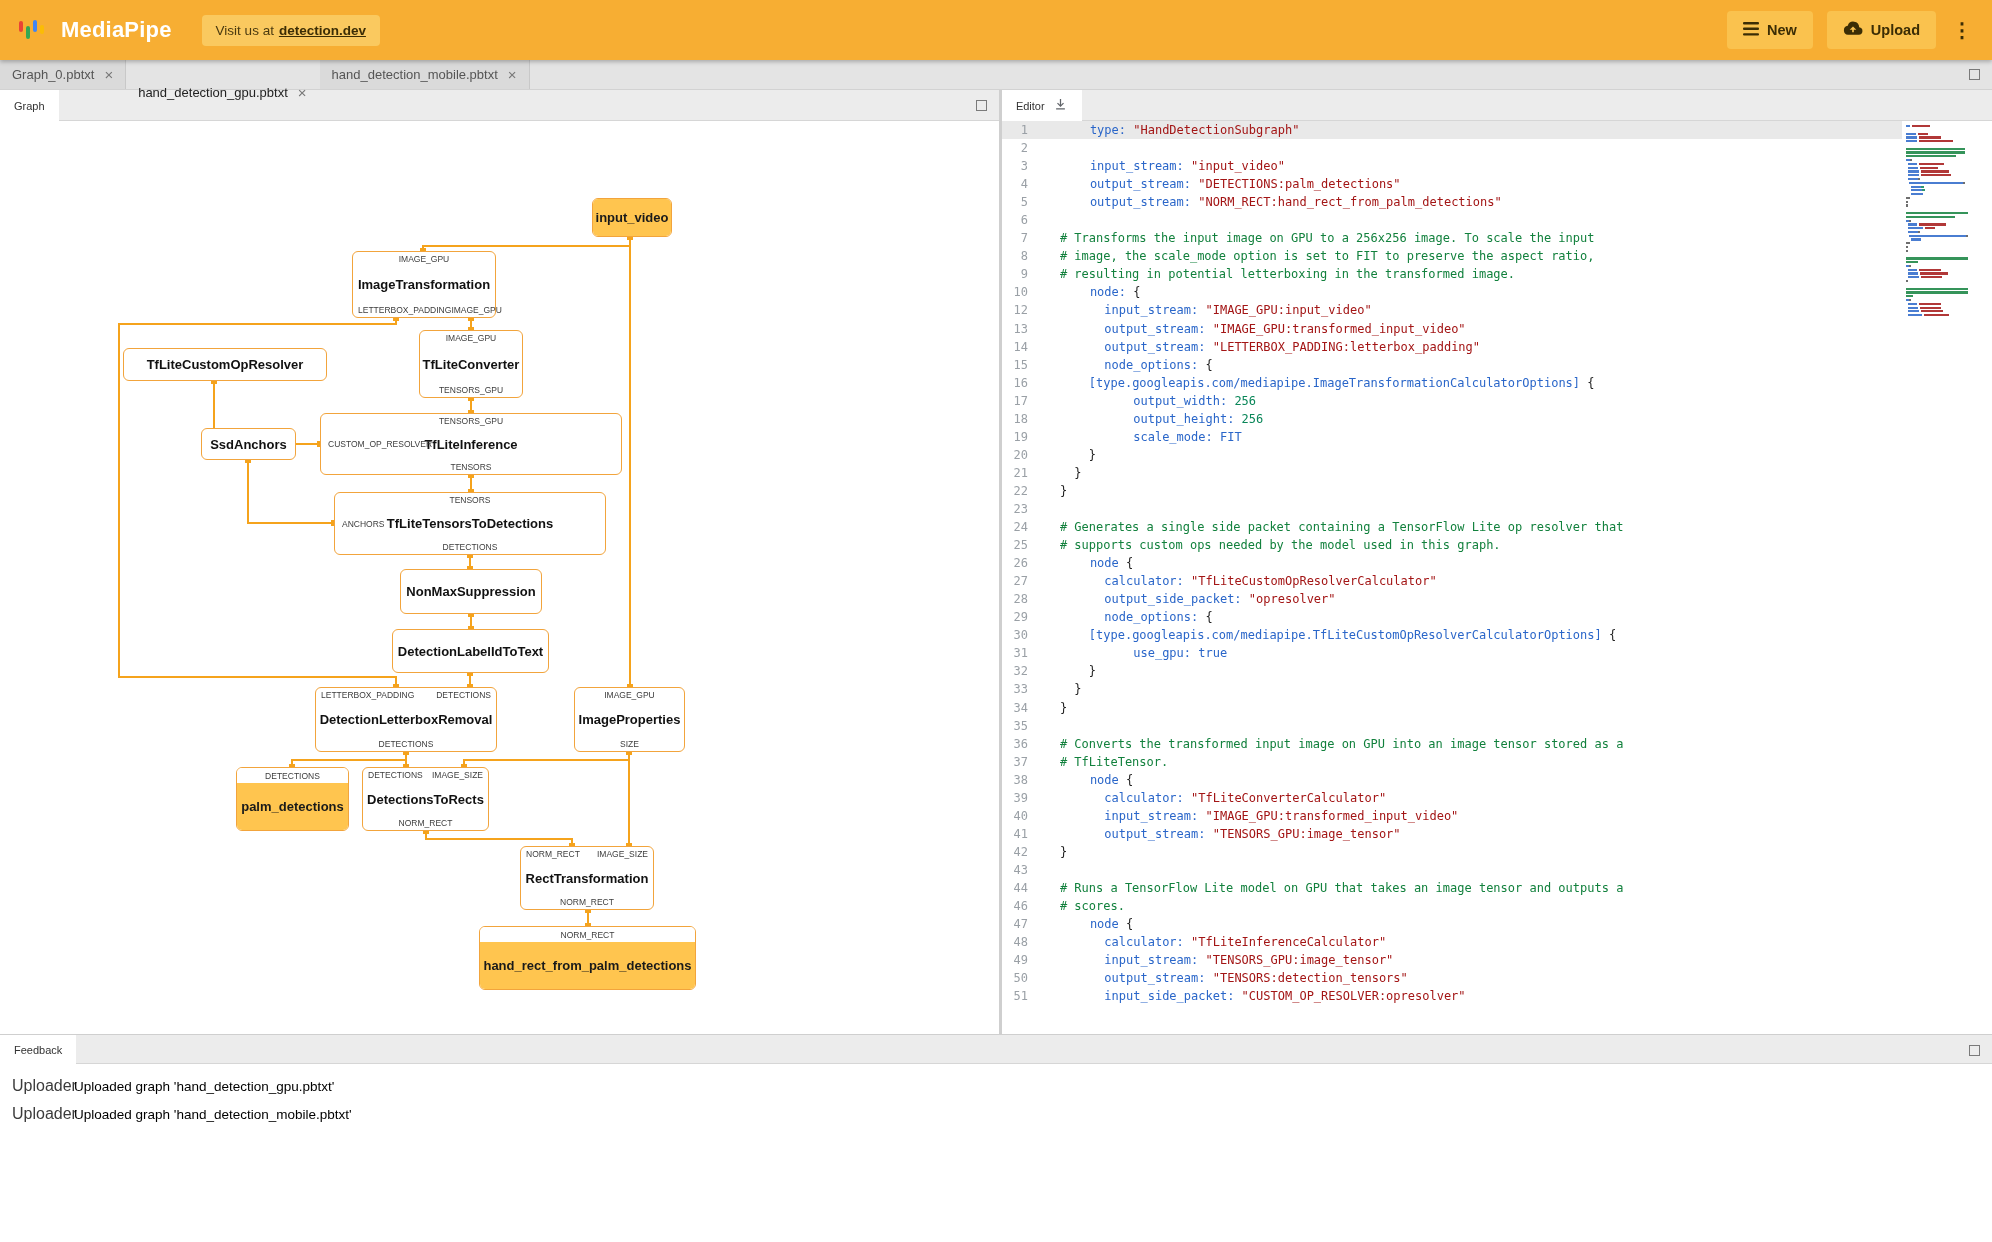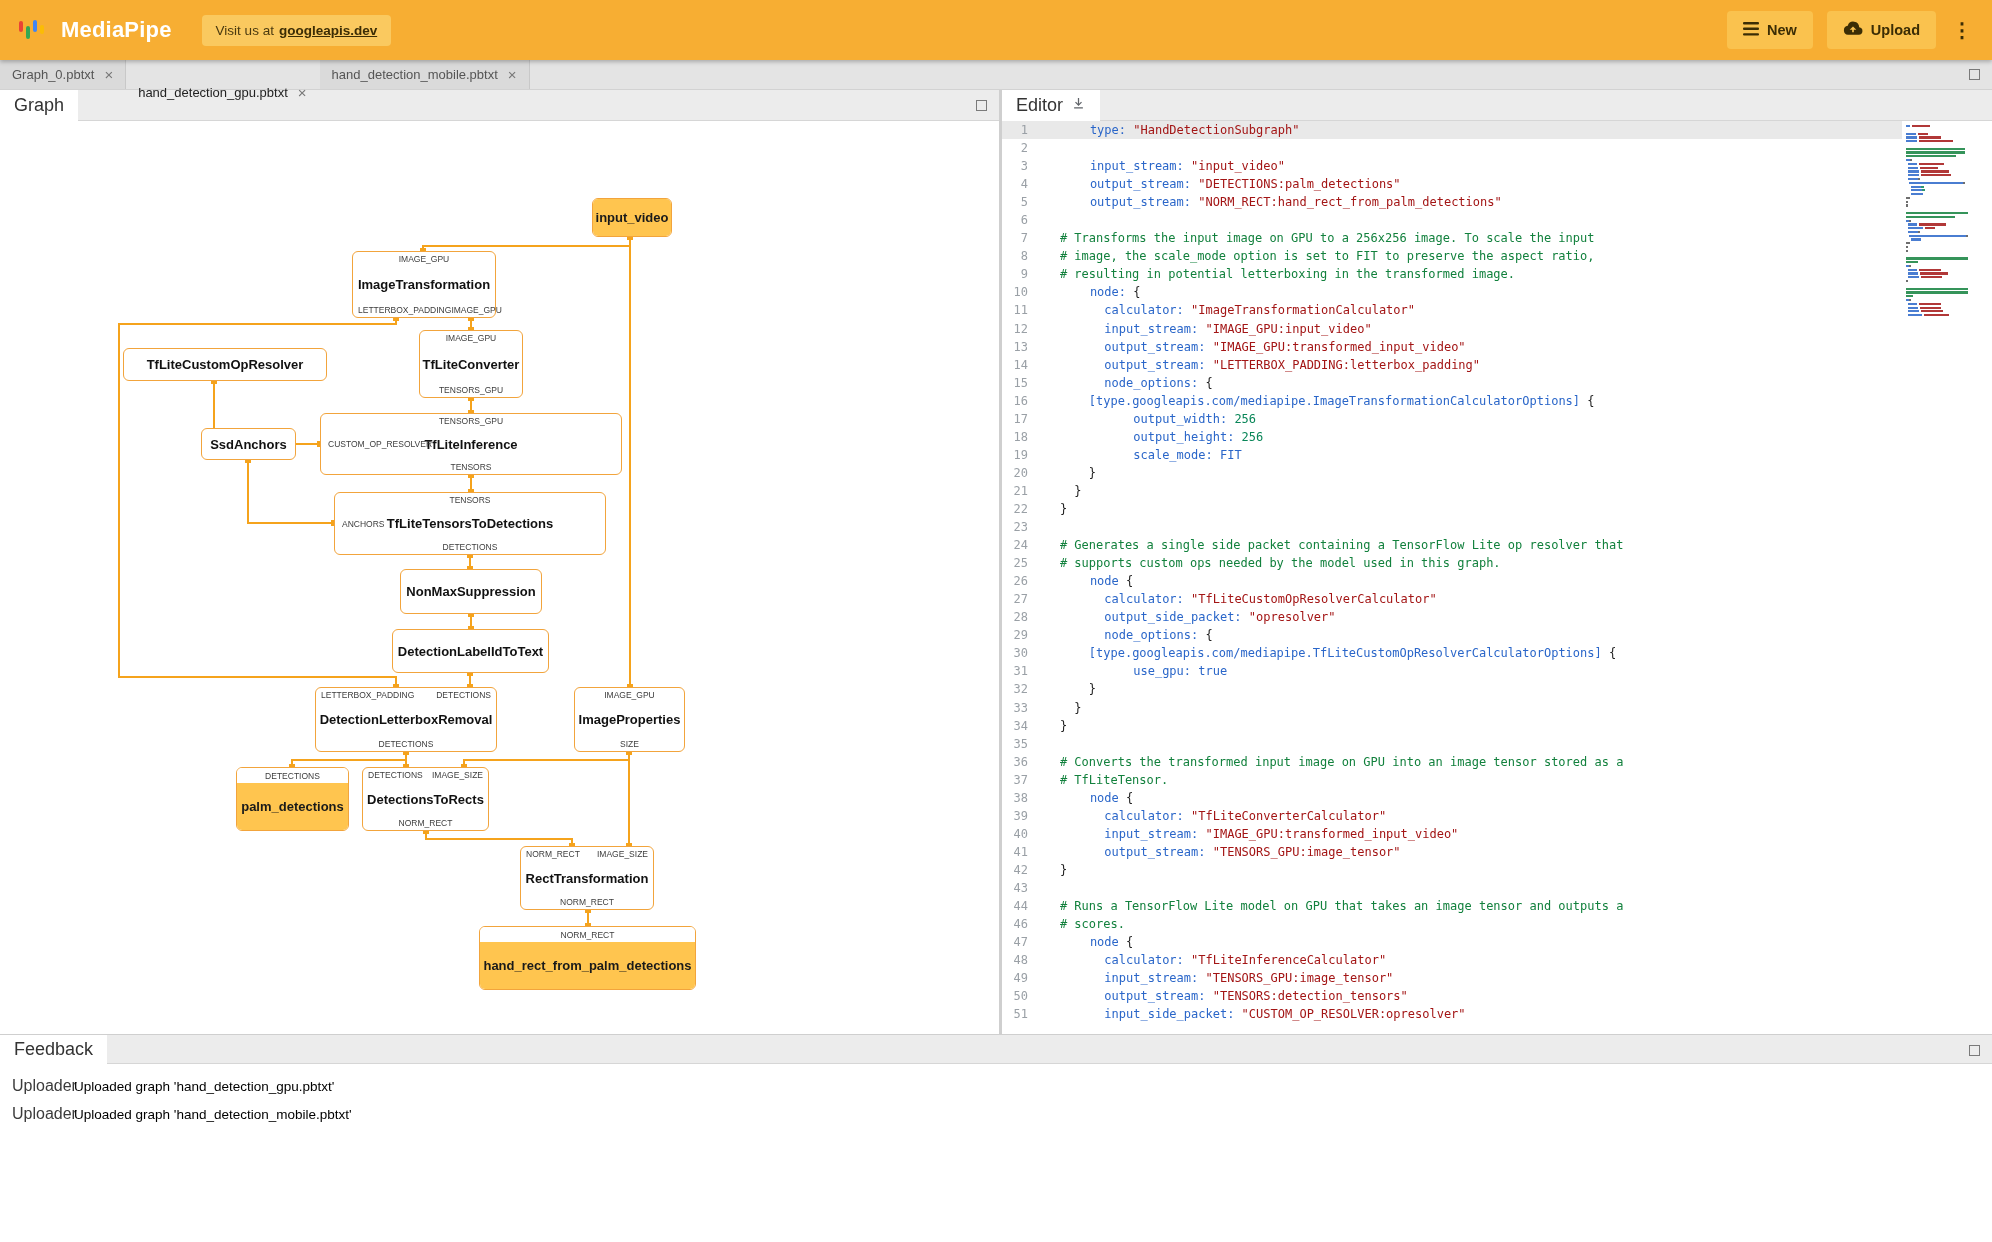--- a/index.html
+++ b/index.html
@@ -54,21 +54,21 @@
   .main { display:flex; height:944px; }
   .pane-left { width:999px; display:flex; flex-direction:column; }
   .v-divider { width:3px; background:#cfcfcf; }
   .pane-right { width:1031px; display:flex; flex-direction:column; }
   .pane-header {
     height:31px; background:#ECECEC; border-bottom:1px solid #d6d6d6;
     display:flex; align-items:stretch; position:relative; flex:0 0 31px;
   }
   .pane-tab {
     background:#fff; display:flex; align-items:center; gap:8px; padding:0 14px;
-    font-size:18px; color:#333; margin-bottom:-1px; z-index:2; cursor:pointer;
+    font-size:11px; color:#333; margin-bottom:-1px; z-index:2; cursor:pointer;
   }
   .header-expand { position:absolute; right:12px; top:10px; }
 
   
   .graph-canvas { position:relative; width:999px; height:913px; background:#fff; overflow:hidden; }
   .graph-canvas svg { position:absolute; left:0; top:0; }
   .graph-canvas polyline { fill:none; stroke:#F5A31C; stroke-width:2; }
   .graph-canvas rect.port-nub { fill:#F5A31C; }
   .gnode {
     position:absolute; border:1.5px solid #F2A43C; border-radius:6px; background:#fff;
@@ -128,21 +128,21 @@
       <svg width="27" height="26" viewBox="0 0 27 26">
         <rect x="1" y="4" width="4" height="11" rx="2" fill="#EA4335"></rect>
         <rect x="8" y="9" width="4" height="13" rx="2" fill="#34A853"></rect>
         <rect x="15" y="3" width="4" height="12" rx="2" fill="#4285F4"></rect>
         <rect x="22" y="8" width="4" height="9" rx="2" fill="#FBBC05"></rect>
       </svg>
     </span>
     <span class="app-title">MediaPipe</span>
     <span class="visit-chip">
       <span>Visit us at</span>
-      <a>googleapis.dev</a>
+      <a>detection.dev</a>
     </span>
     <span class="topbar-spacer"></span>
     <button class="topbtn">
       <span>
         <svg width="16" height="14" viewBox="0 0 16 14" fill="#3b2d05">
           <rect y="0" width="16" height="2.4" rx="1"></rect>
             <rect y="5.6" width="16" height="2.4" rx="1"></rect>
             <rect y="11.2" width="16" height="2.4" rx="1"></rect>
         </svg>
       </span>
@@ -392,21 +392,20 @@
             <div class="line current"><span class="ln">1</span><span class="lc"><span class="t-k">type:</span><span class="t-p"> </span><span class="t-s">"HandDetectionSubgraph"</span></span></div>
             <div class="line"><span class="ln">2</span><span class="lc"></span></div>
             <div class="line"><span class="ln">3</span><span class="lc"><span class="t-k">input_stream:</span><span class="t-p"> </span><span class="t-s">"input_video"</span></span></div>
             <div class="line"><span class="ln">4</span><span class="lc"><span class="t-k">output_stream:</span><span class="t-p"> </span><span class="t-s">"DETECTIONS:palm_detections"</span></span></div>
             <div class="line"><span class="ln">5</span><span class="lc"><span class="t-k">output_stream:</span><span class="t-p"> </span><span class="t-s">"NORM_RECT:hand_rect_from_palm_detections"</span></span></div>
             <div class="line"><span class="ln">6</span><span class="lc"></span></div>
             <div class="line"><span class="ln">7</span><span class="lc"><span class="t-c"># Transforms the input image on GPU to a 256x256 image. To scale the input</span></span></div>
             <div class="line"><span class="ln">8</span><span class="lc"><span class="t-c"># image, the scale_mode option is set to FIT to preserve the aspect ratio,</span></span></div>
             <div class="line"><span class="ln">9</span><span class="lc"><span class="t-c"># resulting in potential letterboxing in the transformed image.</span></span></div>
             <div class="line"><span class="ln">10</span><span class="lc"><span class="t-k">node:</span><span class="t-p"> {</span></span></div>
-            <div class="line"><span class="ln">11</span><span class="lc"><span class="t-p">  </span><span class="t-k">calculator:</span><span class="t-p"> </span><span class="t-s">"ImageTransformationCalculator"</span></span></div>
             <div class="line"><span class="ln">12</span><span class="lc"><span class="t-p">  </span><span class="t-k">input_stream:</span><span class="t-p"> </span><span class="t-s">"IMAGE_GPU:input_video"</span></span></div>
             <div class="line"><span class="ln">13</span><span class="lc"><span class="t-p">  </span><span class="t-k">output_stream:</span><span class="t-p"> </span><span class="t-s">"IMAGE_GPU:transformed_input_video"</span></span></div>
             <div class="line"><span class="ln">14</span><span class="lc"><span class="t-p">  </span><span class="t-k">output_stream:</span><span class="t-p"> </span><span class="t-s">"LETTERBOX_PADDING:letterbox_padding"</span></span></div>
             <div class="line"><span class="ln">15</span><span class="lc"><span class="t-p">  </span><span class="t-k">node_options:</span><span class="t-p"> {</span></span></div>
             <div class="line"><span class="ln">16</span><span class="lc"><span class="t-p">    </span><span class="t-v">[type.googleapis.com/mediapipe.ImageTransformationCalculatorOptions]</span><span class="t-p"> {</span></span></div>
             <div class="line"><span class="ln">17</span><span class="lc"><span class="t-p">      </span><span class="t-k">output_width:</span><span class="t-n"> 256</span></span></div>
             <div class="line"><span class="ln">18</span><span class="lc"><span class="t-p">      </span><span class="t-k">output_height:</span><span class="t-n"> 256</span></span></div>
             <div class="line"><span class="ln">19</span><span class="lc"><span class="t-p">      </span><span class="t-k">scale_mode:</span><span class="t-v"> FIT</span></span></div>
             <div class="line"><span class="ln">20</span><span class="lc"><span class="t-p">    }</span></span></div>
             <div class="line"><span class="ln">21</span><span class="lc"><span class="t-p">  }</span></span></div>

